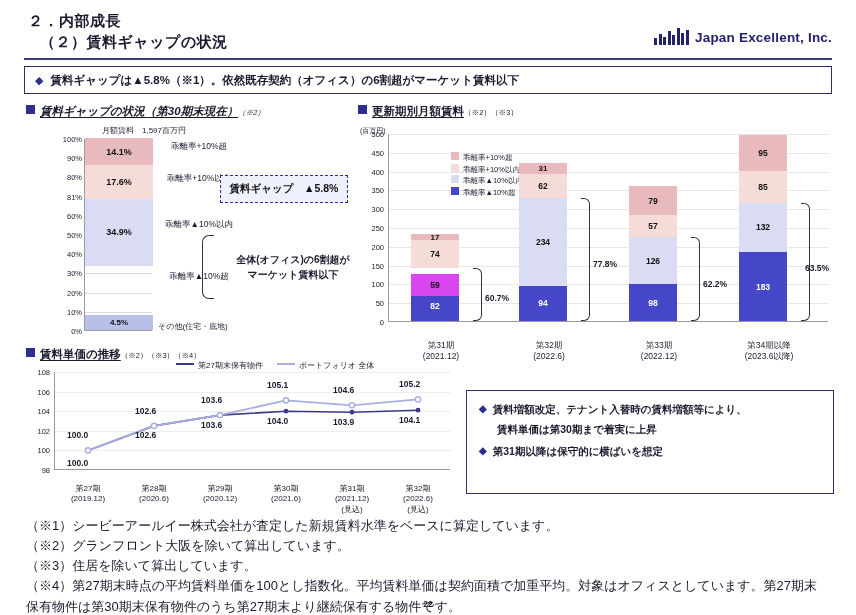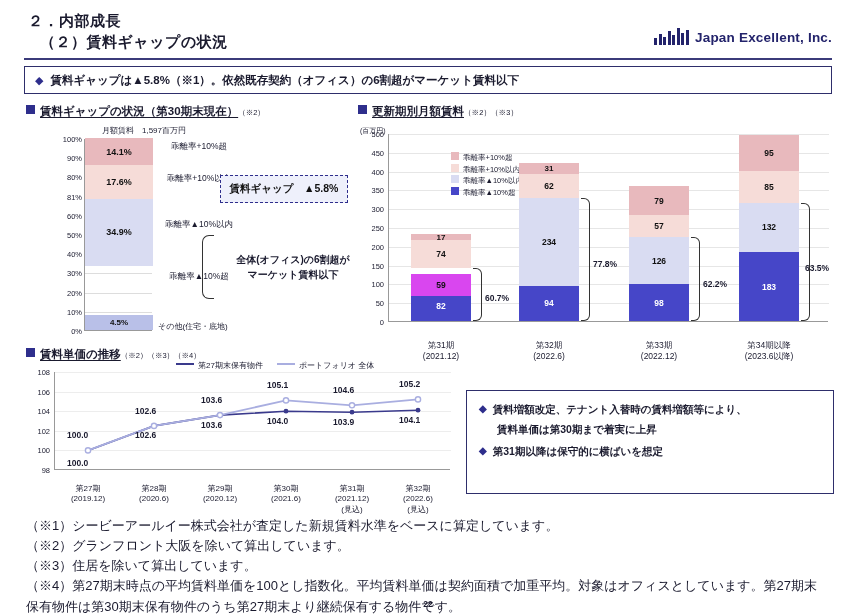--- a/index.html
+++ b/index.html
@@ -104,21 +104,21 @@
     position:absolute; right:0; font-size:7.5px; width:24px; text-align:right;
     transform:translateY(-50%);
   }
   .r-plot {
     position:absolute; left:30px; top:14px; width:440px; height:188px;
     border-left:1px solid #999; border-bottom:1px solid #999;
   }
   .r-grid { position:absolute; left:0; width:440px; height:1px; background:#e6e6e6; }
   .bar-group { position:absolute; bottom:0; width:60px; }
   .bar-seg {
-    position:absolute; left:0; width:60px;
+    position:absolute; left:0; width:48px;
     display:flex; align-items:center; justify-content:center;
     font-size:8.5px; font-weight:bold; color:#111;
   }
   .xlab {
     position:absolute; top:206px; width:100px; text-align:center;
     font-size:8.5px; line-height:1.3;
   }
   .pct-lab { position:absolute; font-size:8.5px; font-weight:bold; }
   .rbrace {
     position:absolute; width:9px; border:1px solid #333; border-left:none;
@@ -185,21 +185,21 @@
       </div>
       <div class="logo-text">Japan Excellent, Inc.</div>
     </div>
   </div>
 
   <div class="banner">
     <span class="diamond">◆</span>
     <span class="banner-text">賃料ギャップは▲5.8%（※1）。依然既存契約（オフィス）の6割超がマーケット賃料以下</span>
   </div>
 
-  <div class="sect-title" style="left:26px; top:104px;">
+  <div class="sect-title" style="left:26px; top:104px;font-style:italic;">
     <span class="sq"></span><u>賃料ギャップの状況（第30期末現在）</u><span class="note-sm">（※2）</span>
   </div>
 
   <div class="l-chart">
     <div class="l-sub">月額賃料　1,597百万円</div>
 
     <div class="l-axis">
       <div style="top:192px">0%</div>
       <div style="top:172.8px">10%</div>
       <div style="top:153.6px">20%</div>

